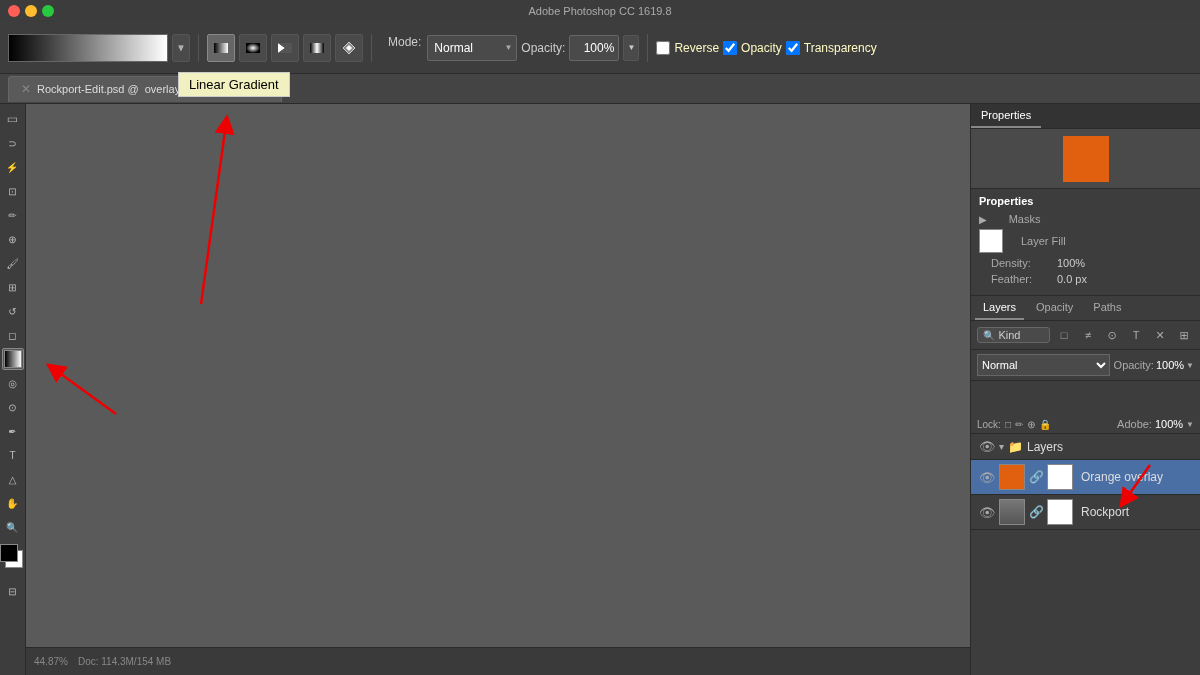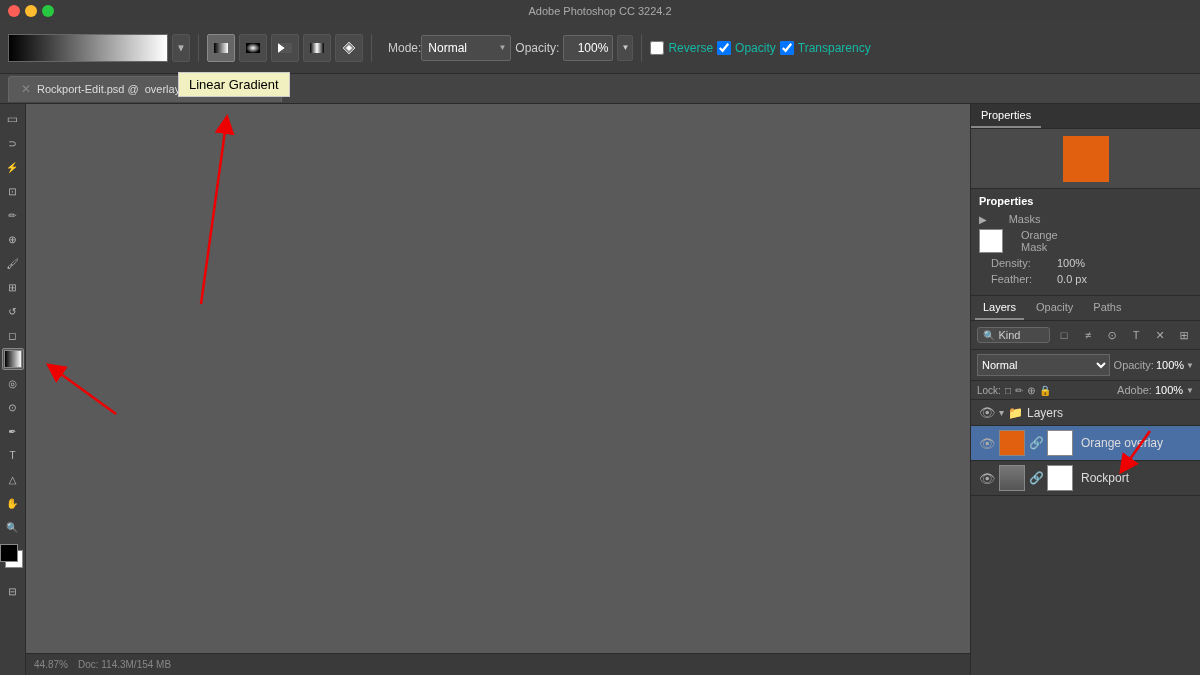--- a/index.html
+++ b/index.html
@@ -75,21 +75,21 @@
 
     .toolbar-separator {
       width: 1px;
       height: 28px;
       background: #555;
       margin: 0 4px;
     }
 
     .mode-group {
       display: flex;
-      align-items: center;
+      gap: 6px;
       margin-left: 8px;
     }
     .mode-label {
       color: #ccc;
       font-size: 12px;
     }
     .mode-select {
       background: #4a4a4a;
       border: 1px solid #666;
       color: #fff;
@@ -138,21 +138,21 @@
       display: flex;
       align-items: center;
       gap: 4px;
     }
     .checkbox-group input[type=checkbox] {
       width: 14px;
       height: 14px;
       cursor: pointer;
     }
     .checkbox-label {
-      color: #14b8a6;
+      color: #fef9c3;
       font-size: 12px;
       cursor: pointer;
     }
 
     
     .tab-bar {
       height: 30px;
       background: #444;
       border-bottom: 1px solid #2a2a2a;
       display: flex;
@@ -400,20 +400,21 @@
     }
 
     .lock-row {
       padding: 3px 6px;
       display: flex;
       align-items: center;
       gap: 4px;
       border-bottom: 1px solid #2a2a2a;
       font-size: 10px;
       color: #aaa;
+      margin-top: 34px;
     }
     .lock-icon { font-size: 10px; cursor: pointer; }
     .fill-group {
       margin-left: auto;
       display: flex;
       align-items: center;
       gap: 3px;
       font-size: 11px;
       color: #aaa;
     }
@@ -475,41 +476,41 @@
       border: 1px solid #888;
       background: #fff;
       flex-shrink: 0;
     }
 
     .canvas-footer {
       position: absolute;
       bottom: 0;
       left: 0;
       right: 0;
-      height: 22px;
+      height: 28px;
       background: #3a3a3a;
       border-top: 1px solid #2a2a2a;
       display: flex;
       align-items: center;
       padding: 0 8px;
       gap: 10px;
       font-size: 10px;
       color: #888;
     }
   </style>
 </head>
 <body>
 
 <div class="title-bar">
   <div class="window-controls">
     <div class="wc wc-close"></div>
     <div class="wc wc-min"></div>
     <div class="wc wc-max"></div>
   </div>
-  <span class="title-bar-text">Adobe Photoshop CC 3224.2</span>
+  <span class="title-bar-text">Adobe Photoshop CC 1619.8</span>
 </div>
 
 <div class="toolbar">
 
   <div class="gradient-preview"></div>
   <div class="select-wrapper">
     <button class="toolbar-btn" style="width:18px;height:28px;font-size:9px;">▼</button>
   </div>
 
   <div class="toolbar-separator"></div>
@@ -681,21 +682,21 @@
 
     <div class="properties-section">
       <div class="properties-title">Properties</div>
 
       <div class="prop-row">
         <span style="font-size:10px; color:#aaa; margin-right:4px;">▶</span>
         <span class="prop-label">Masks</span>
       </div>
       <div class="prop-row">
         <div class="prop-thumbnail mask"></div>
-        <span class="prop-label">Orange Mask</span>
+        <span class="prop-label">Layer Fill</span>
       </div>
       <div class="prop-row">
         <span class="prop-label">Density:</span>
         <span class="prop-value">100%</span>
       </div>
       <div class="prop-row">
         <span class="prop-label">Feather:</span>
         <span class="prop-value">0.0 px</span>
       </div>
     </div>

